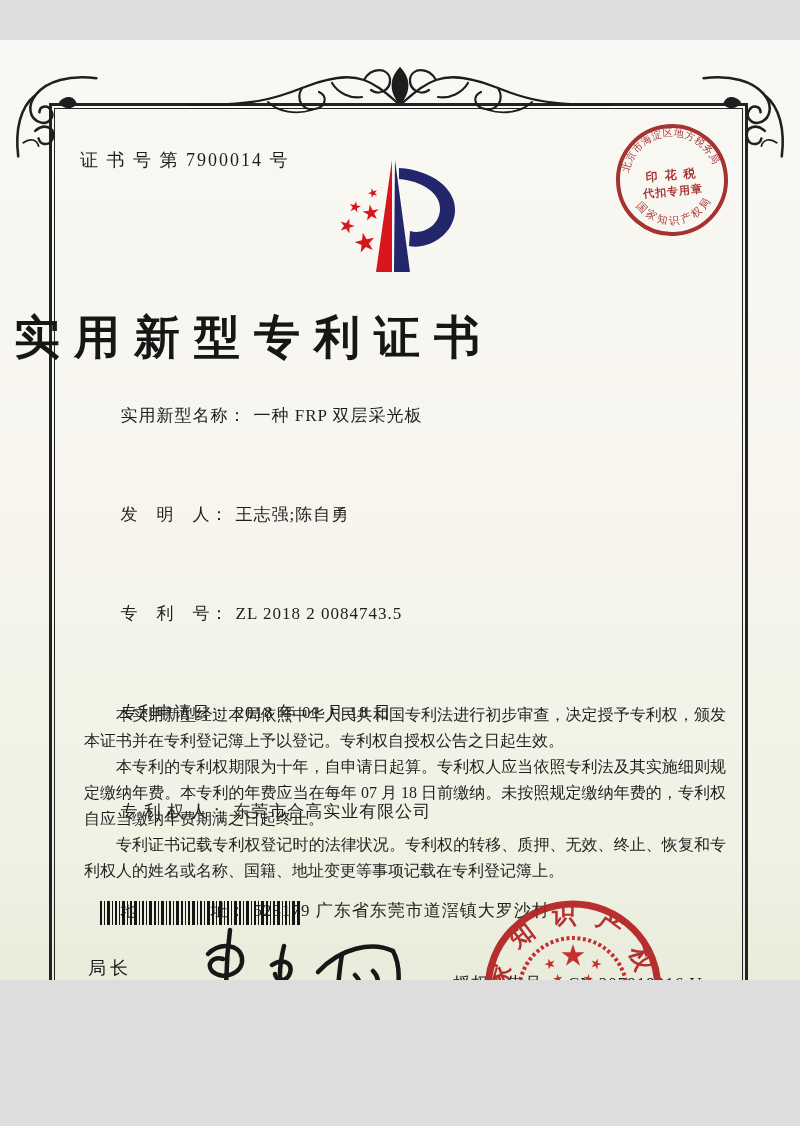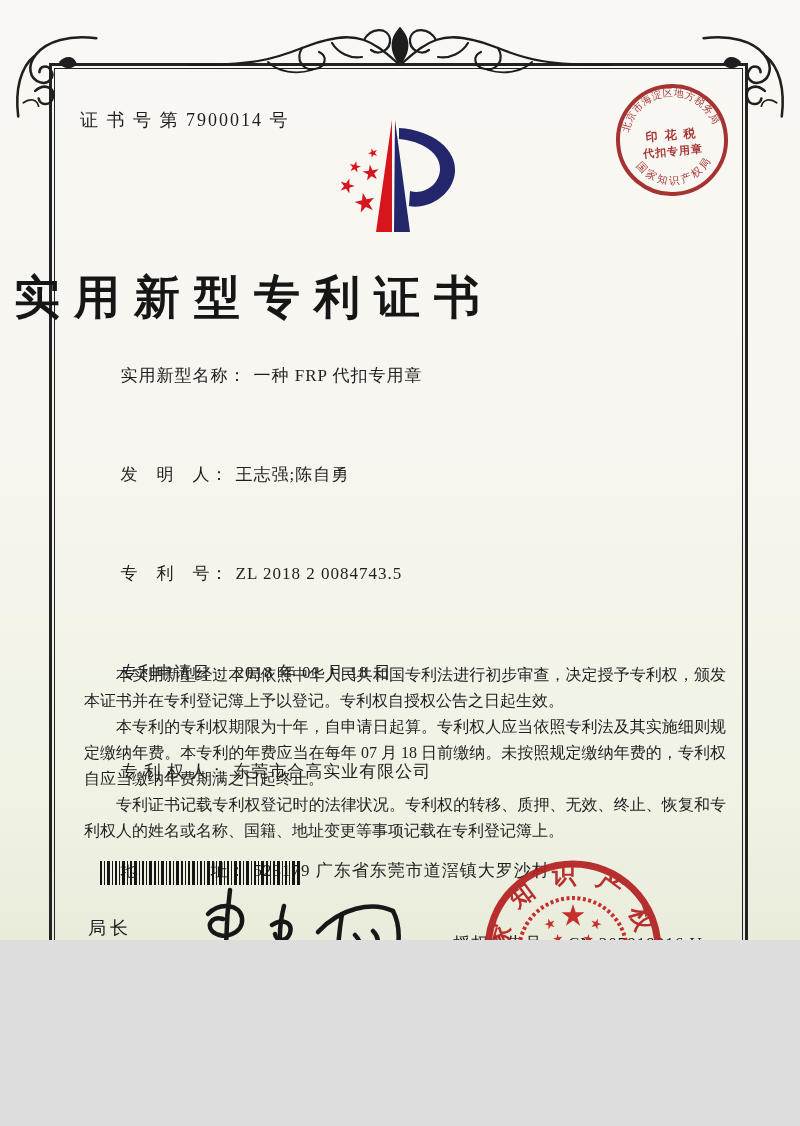--- a/index.html
+++ b/index.html
@@ -1,19 +1,19 @@
 <!DOCTYPE html>
 <html><head>
 <meta charset="utf-8">
 <style>
   html,body { margin:0; padding:0; background:#ddd; }
   .page {
     position:relative; width:800px; height:940px; overflow:hidden;
     background:linear-gradient(180deg,#faf8f4 0%,#f7f5ee 50%,#f0f2e4 85%,#e9ecdb 100%);
-    font-family:"Liberation Serif","DejaVu Serif",serif; color:#222;
+    font-family:"Liberation Serif","DejaVu Serif",serif; color:#222;margin-top:40px;
   }
   
   .frame { position:absolute; left:49px; top:63px; width:693px; height:1019px; border:3px solid #232323; }
   .frame-inner { position:absolute; inset:2px; border:1px solid #232323; }
 
   .ornaments { position:absolute; left:0; top:0; width:800px; height:1126px; pointer-events:none; }
 
   .cert-no { position:absolute; left:80px; top:108px; font-size:18px; letter-spacing:2px; color:#1d1d1d; }
 
   .stamp-svg { position:absolute; left:612px; top:80px; opacity:.9; transform:rotate(-5deg); }
@@ -119,21 +119,21 @@
     </g>
     <path d="M69,10 L53,122 L69,122 Z" fill="#d6161c"></path>
     <path d="M72,10 L71,122 L87,122 Z" fill="#23266b"></path>
     <path d="M76,18 C110,20 134,40 132,62 C130,86 104,100 86,96 L87,81 C101,85 116,75 117,60 C118,43 99,31 76,29 Z" fill="#23266b"></path>
   </svg>
 
   <h1 class="title">实用新型专利证书</h1>
 
   <div class="fields">
     <div class="frow">
-      <span class="flabel">实用新型名称：</span><span class="fvalue">一种 FRP 代扣专用章</span>
+      <span class="flabel">实用新型名称：</span><span class="fvalue">一种 FRP 双层采光板</span>
     </div>
     <div class="frow">
       <span class="flabel">发　明　人：</span><span class="fvalue">王志强;陈自勇</span>
     </div>
     <div class="frow">
       <span class="flabel">专　利　号：</span><span class="fvalue">ZL 2018 2 0084743.5</span>
     </div>
     <div class="frow">
       <span class="flabel">专利申请日：</span><span class="fvalue">2018 年 01 月 18 日</span>
     </div>

